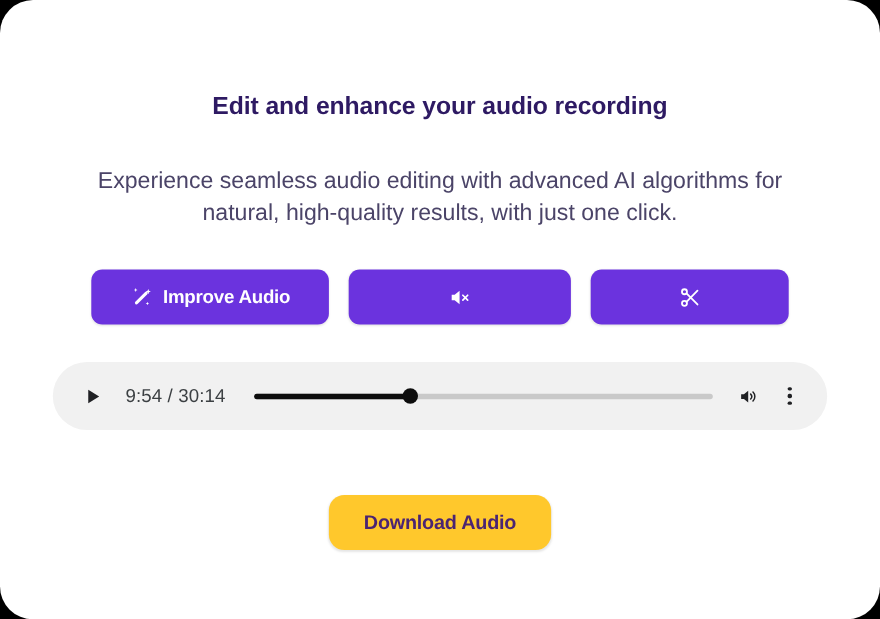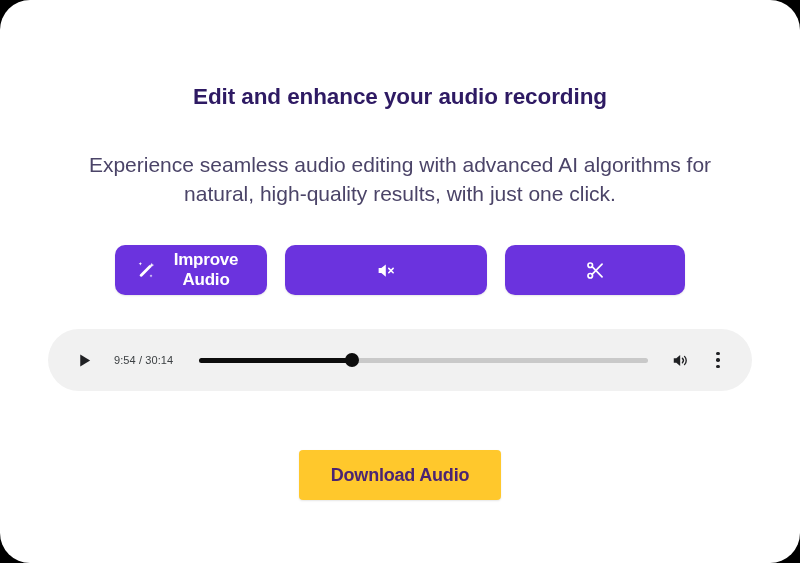--- a/index.html
+++ b/index.html
@@ -71,21 +71,21 @@
     font-weight: bold;
     letter-spacing: -0.2px;
     display: flex;
     align-items: center;
     justify-content: center;
     gap: 9px;
     padding: 0 20px;
     cursor: pointer;
     box-shadow: 0 1px 2px rgba(0,0,0,0.10);
   }
-  #btn-improve-audio   { width: 152px; text-align: center; }
+  #btn-improve-audio   { width: 216px; text-align: center; }
   #btn-remove-silences { width: 202px; }
   #btn-remove-hums     { width: 180px; }
 
   .action-button .btn-icon {
     display: flex;
     align-items: center;
     justify-content: center;
     width: 21px;
     height: 21px;
     flex: none;
@@ -110,21 +110,21 @@
     height: 24px;
     display: flex;
     align-items: center;
     justify-content: center;
     cursor: pointer;
     flex: none;
   }
 
   #current-time-display {
     margin-left: 18px;
-    font-size: 11px;
+    font-size: 17px;
     color: #3c4043;
     white-space: nowrap;
     flex: none;
     letter-spacing: 0.1px;
   }
 
   #seek-bar {
     position: relative;
     flex: 1;
     height: 18px;
@@ -190,21 +190,21 @@
 
   
   #download-audio-button {
     position: absolute;
     left: 50%;
     transform: translateX(-50%);
     top: 450px;
     width: 202px;
     height: 50px;
     border: none;
-    border-radius: 4px;
+    border-radius: 14px;
     background: #ffc82c;
     color: #4b2472;
     font-family: "Liberation Sans", "DejaVu Sans", sans-serif;
     font-size: 18px;
     font-weight: bold;
     letter-spacing: -0.2px;
     cursor: pointer;
     box-shadow: 0 1px 2px rgba(0,0,0,0.10);
   }
 </style>

